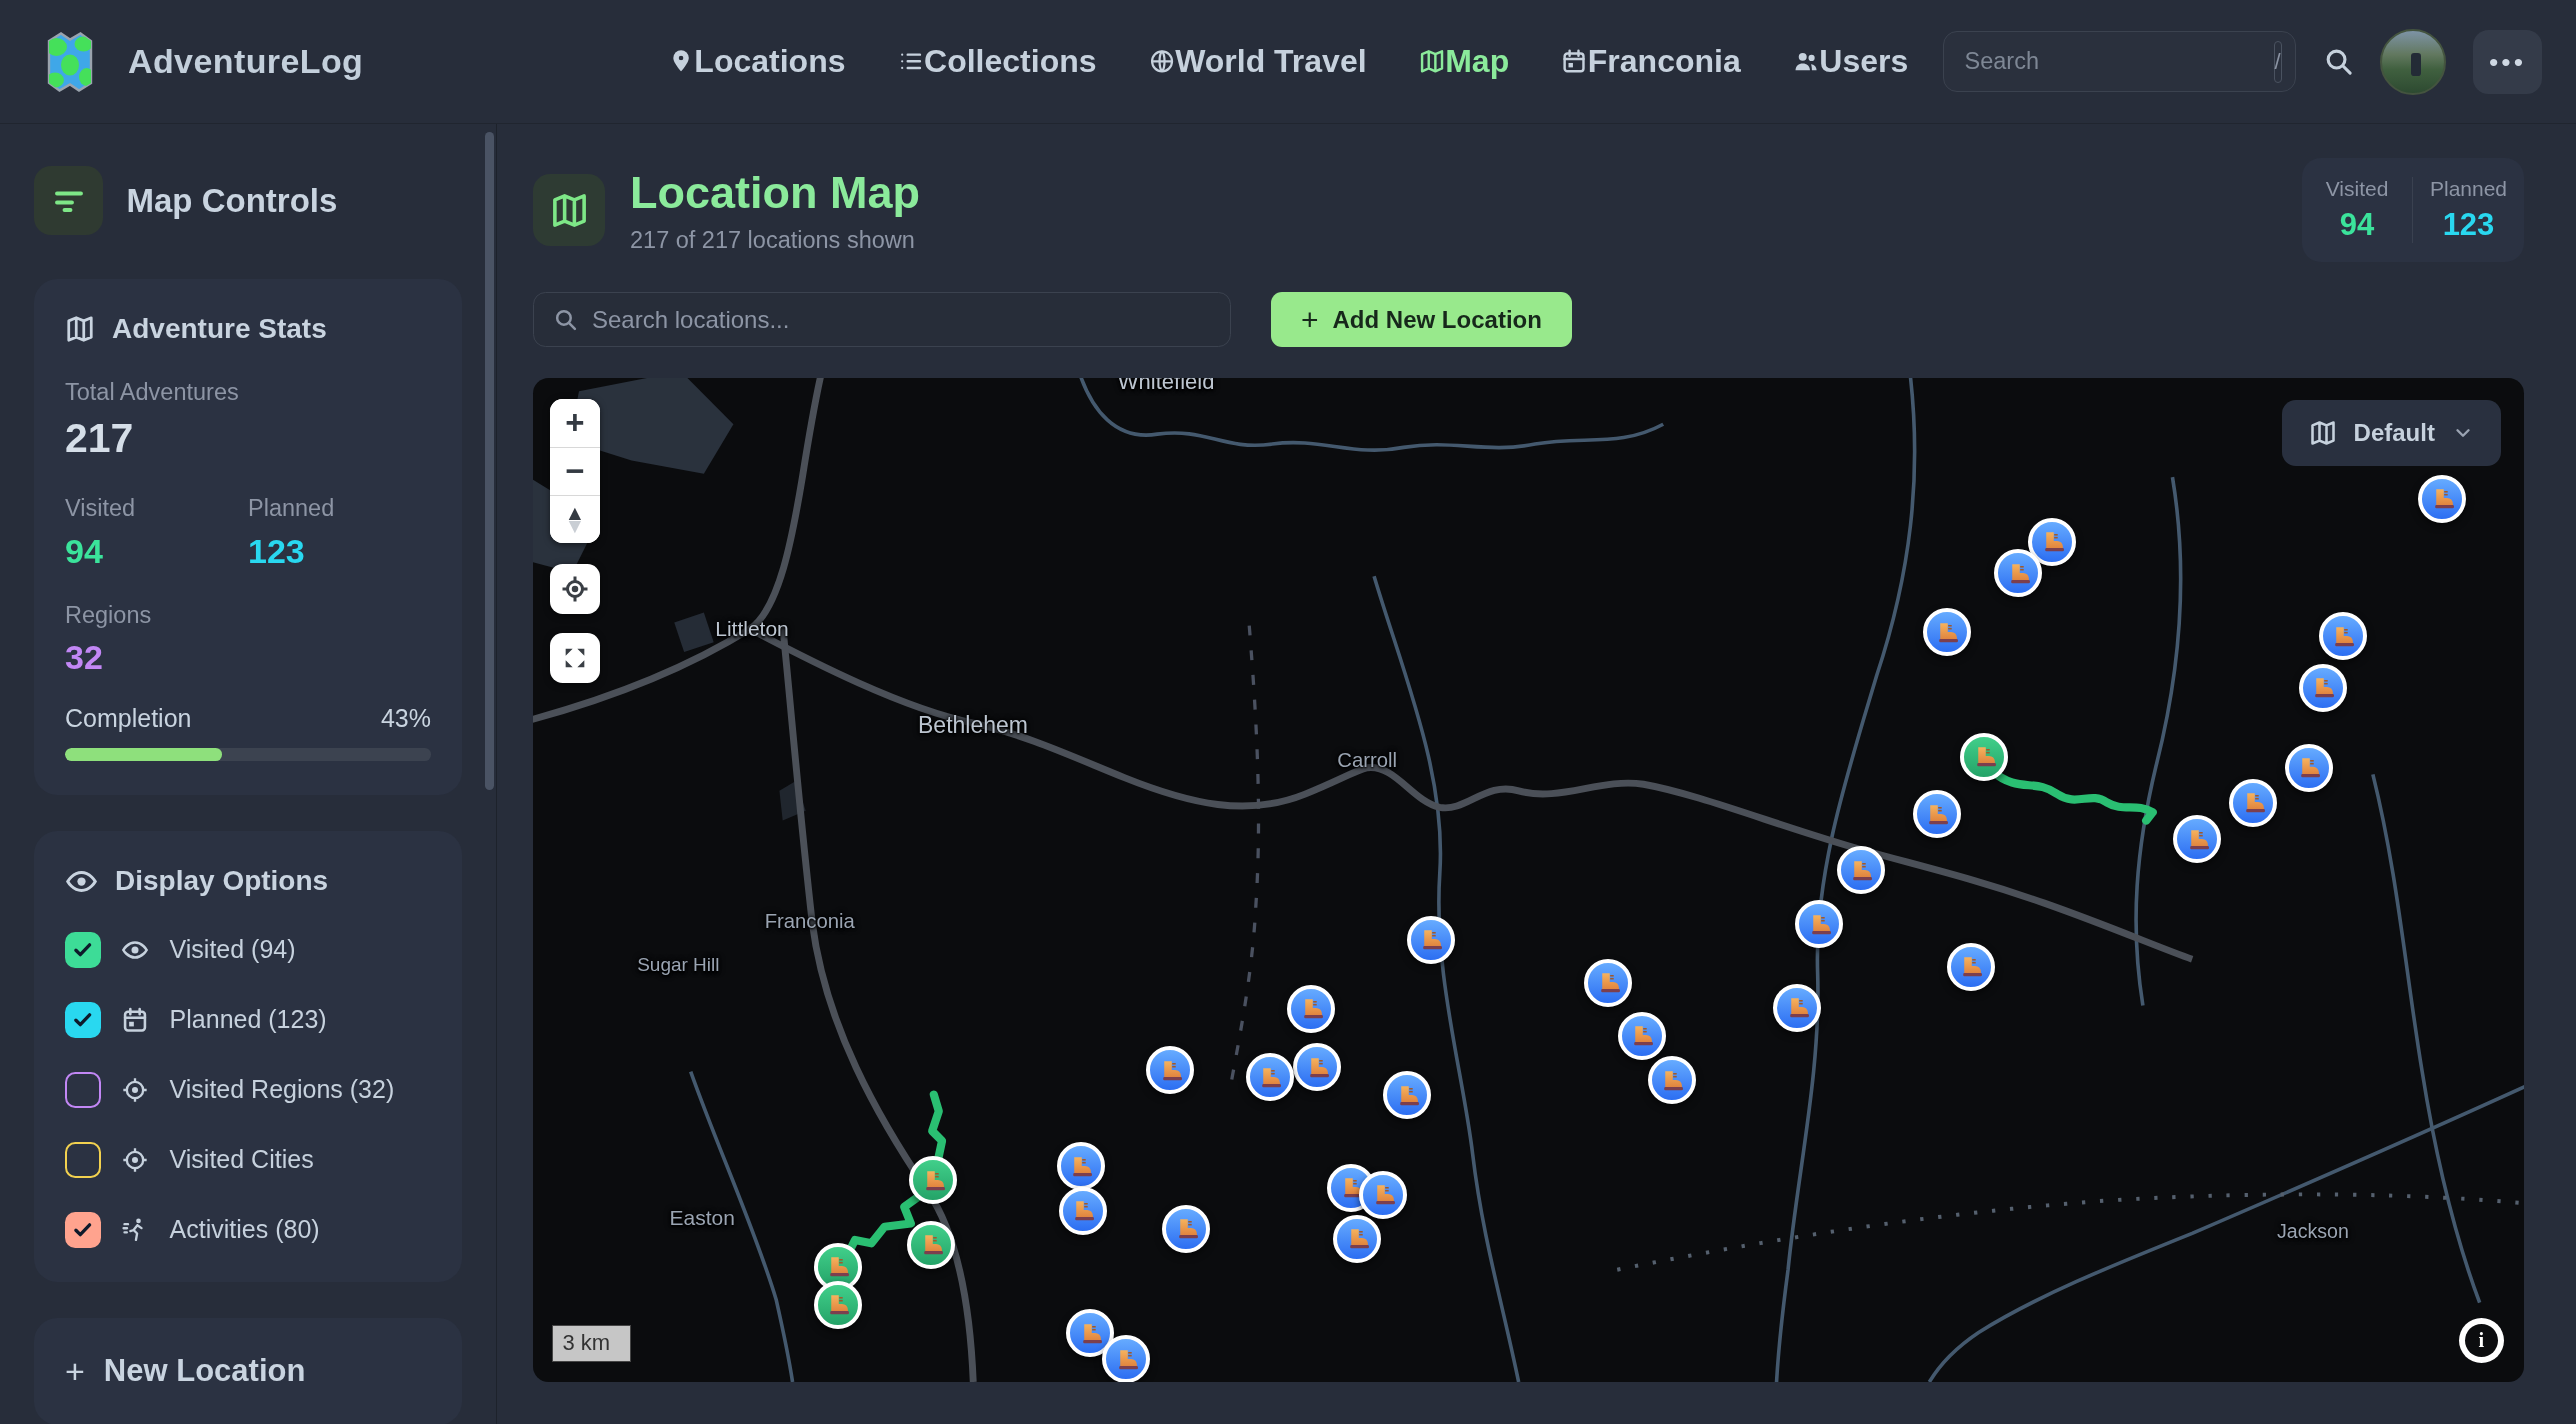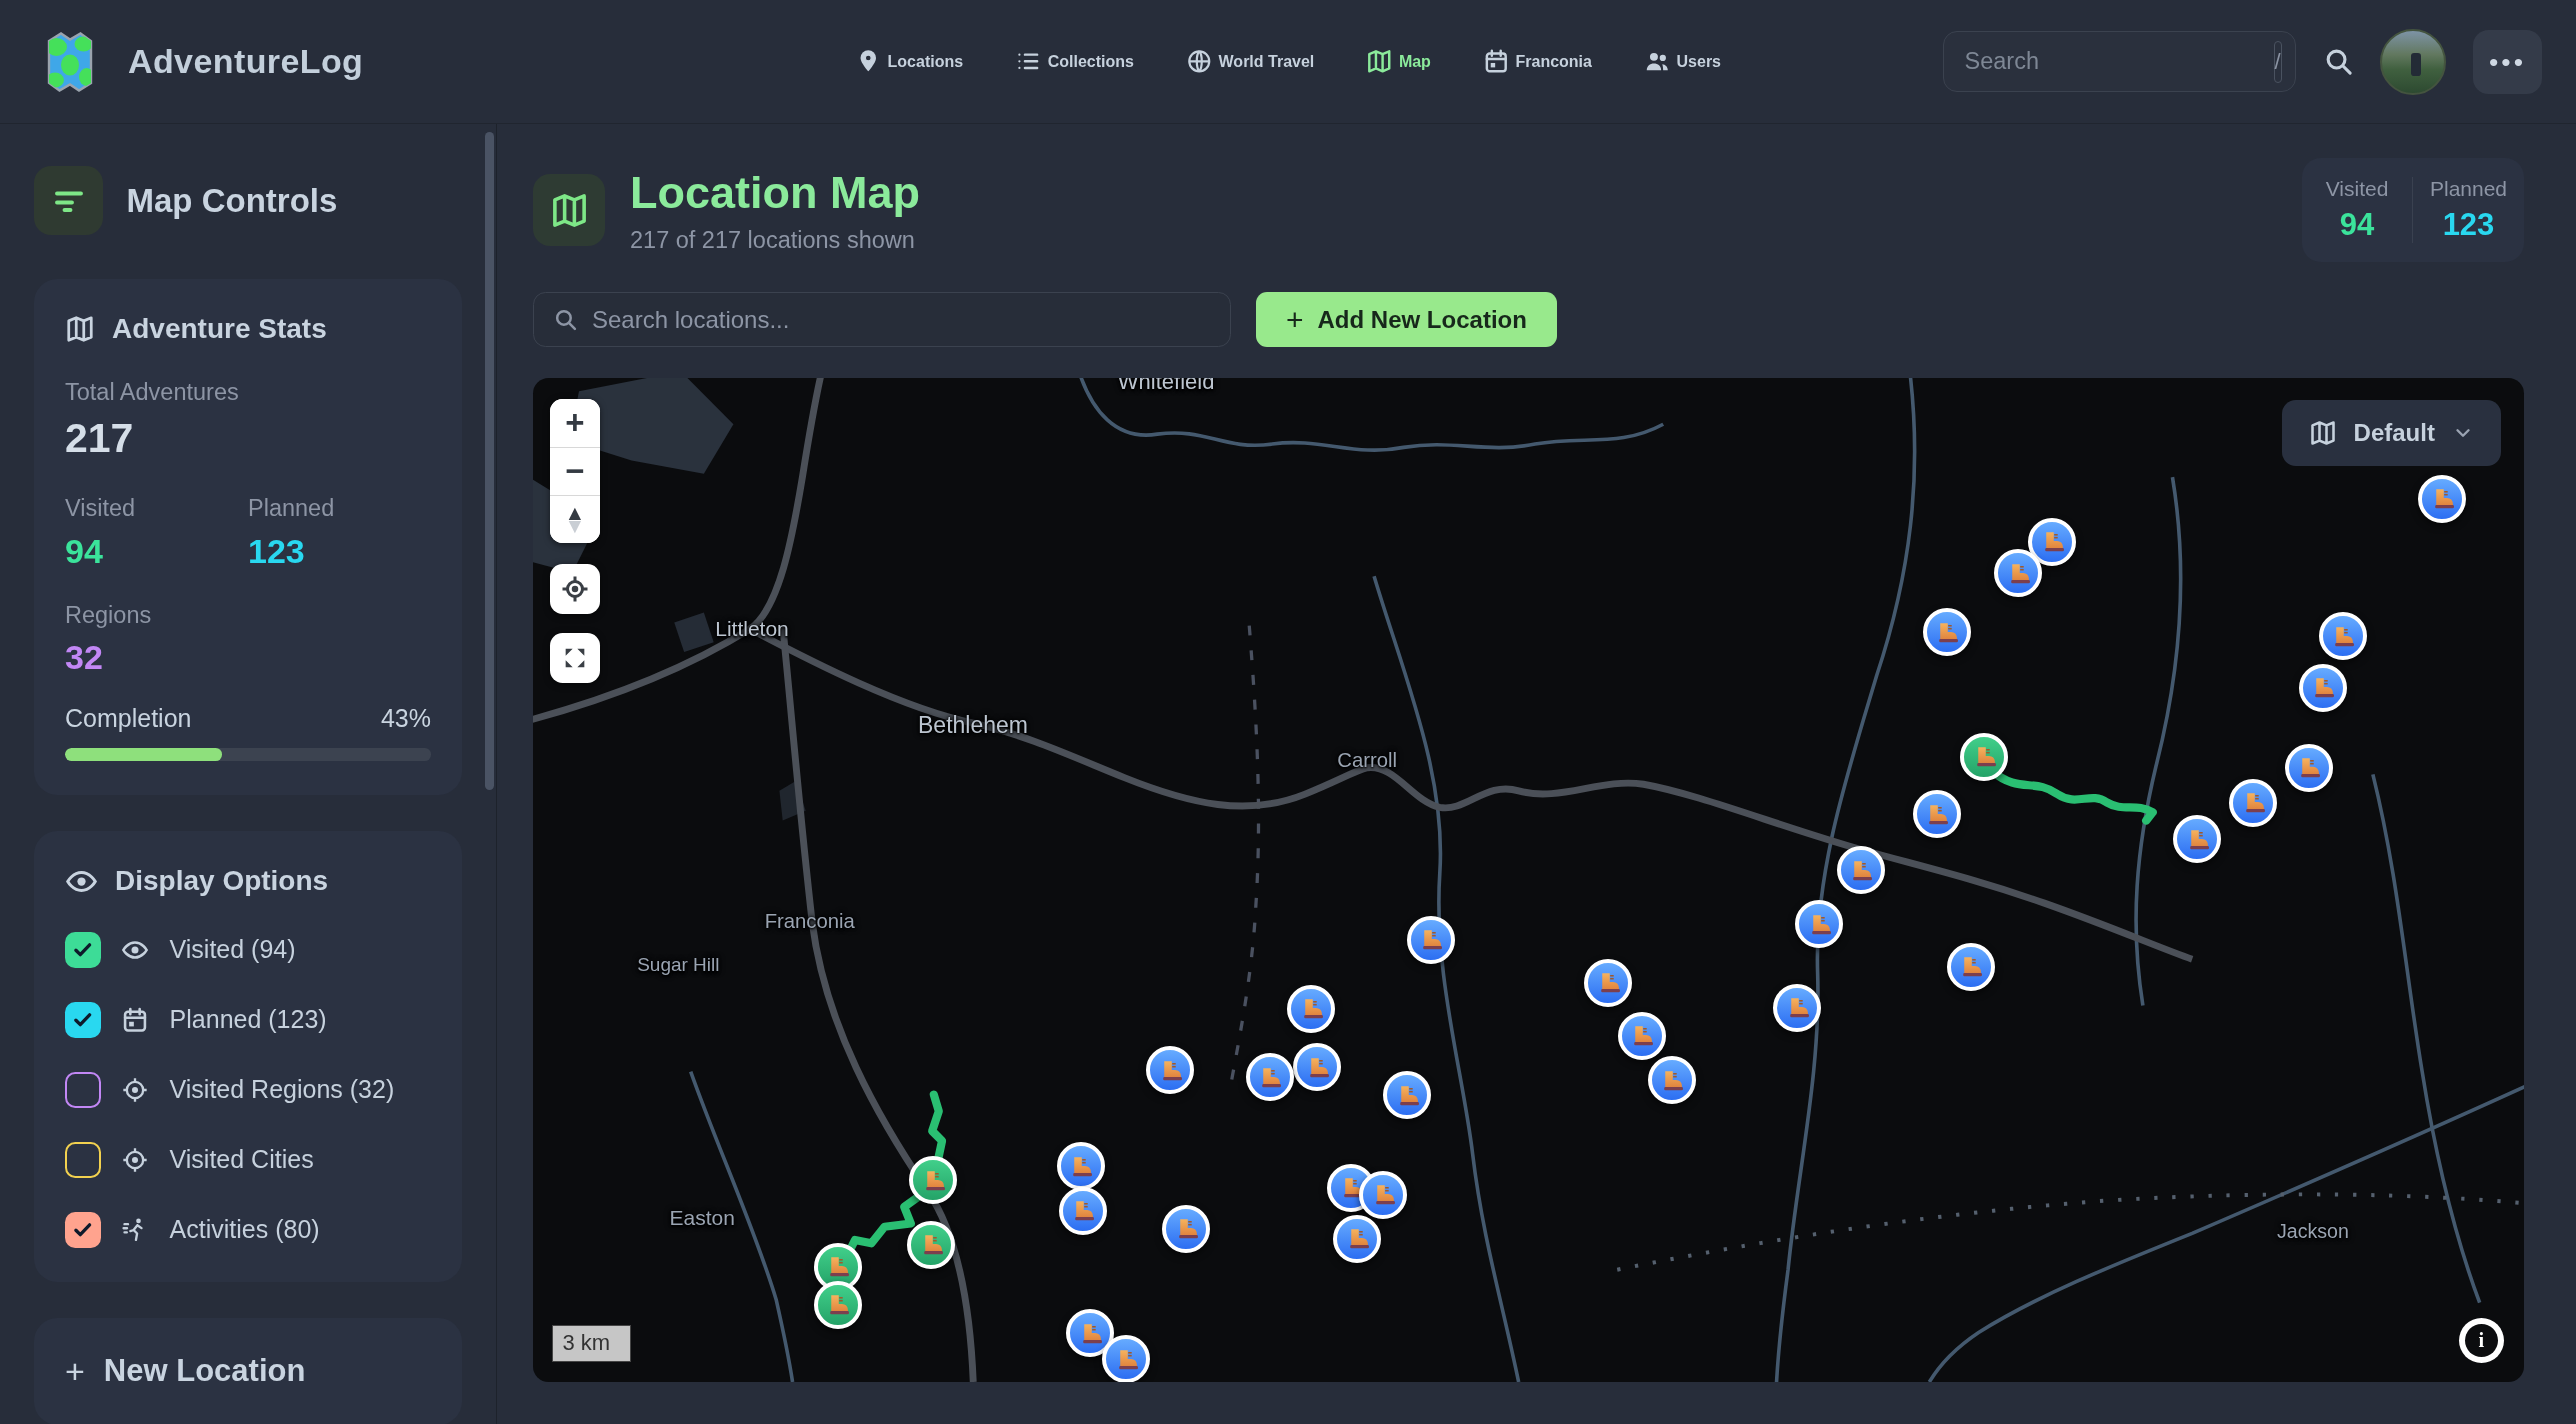--- a/index.html
+++ b/index.html
@@ -12,21 +12,21 @@
 
   
   .navbar{
     height:124px; background:#272d3a; display:flex; align-items:center;
     padding:0 34px; position:relative; border-bottom:1.6px solid #20252f;
   }
   .brand{ display:flex; align-items:center; gap:22px; }
   .brand-title{ font-size:34px; font-weight:bold; color:#c3cfdb; letter-spacing:0.4px; }
   .nav-center{ position:absolute; left:50%; transform:translateX(-50%);
     display:flex; align-items:center; gap:52px; }
-  .nav-item{ display:flex; align-items:center; gap:6px; font-size:16px;
+  .nav-item{ display:flex; align-items:center; gap:0; font-size:32px;
     font-weight:600; color:#c6d1dd; cursor:pointer; white-space:nowrap; }
   .nav-item svg{ stroke:#c6d1dd; }
   .nav-item.active{ color:#8bea9b; }
   .nav-item.active svg{ stroke:#8bea9b; }
   .nav-right{ margin-left:auto; display:flex; align-items:center; gap:26.6px;justify-content:flex-end; }
   .search-box{ width:353px; height:61px; border:1.6px solid #3b424f; background:#2a303d;
     border-radius:14px; display:flex; align-items:center; padding:0 14px 0 20.3px; }
   .search-box input{ flex:1; background:transparent; border:none; outline:none;
     font-size:23.5px; color:#c6d1dd; font-family:inherit; }
   .search-box input::placeholder{ color:#7e8795; }
@@ -84,21 +84,21 @@
   .page-title{ font-size:45px; font-weight:800; color:#8bea9b; }
   .page-sub{ font-size:23.5px; color:#8d95a5; margin-top:7.8px; }
   .hdr-badge{ margin-left:auto; background:#2b3242; border-radius:19px; display:flex;
     align-items:stretch; padding:19px 0; }
   .hdr-badge .cell{ width:111px; text-align:center; }
   .hdr-badge .cell:first-child{ border-right:1.6px solid #3a4150; }
   .hdr-badge .lbl{ font-size:21px; color:#8d95a5; margin-bottom:6.3px; }
   .hdr-badge .val{ font-size:31px; font-weight:bold; }
 
   
-  .toolbar{ display:flex; align-items:flex-start; gap:25px; margin-top:30px; }
+  .toolbar{ display:flex; align-items:flex-start; gap:40px; margin-top:30px; }
   .loc-search{ width:698px; height:55px; border:1.6px solid #3b424f; background:#272d39;
     border-radius:12.5px; display:flex; align-items:center; padding:0 19px; gap:14px; }
   .loc-search input{ flex:1; background:transparent; border:none; outline:none;
     font-size:24px; color:#c6d1dd; font-family:inherit; }
   .loc-search input::placeholder{ color:#8d95a5; }
   .add-btn{ height:55px; border:none; border-radius:11px; background:#98e98c; color:#17281b;
     font-size:24px; font-weight:bold; font-family:inherit; padding:0 30px; display:flex;
     align-items:center; gap:14px; cursor:pointer; }
   .add-btn .plus{ font-size:30px; font-weight:400; }
 

